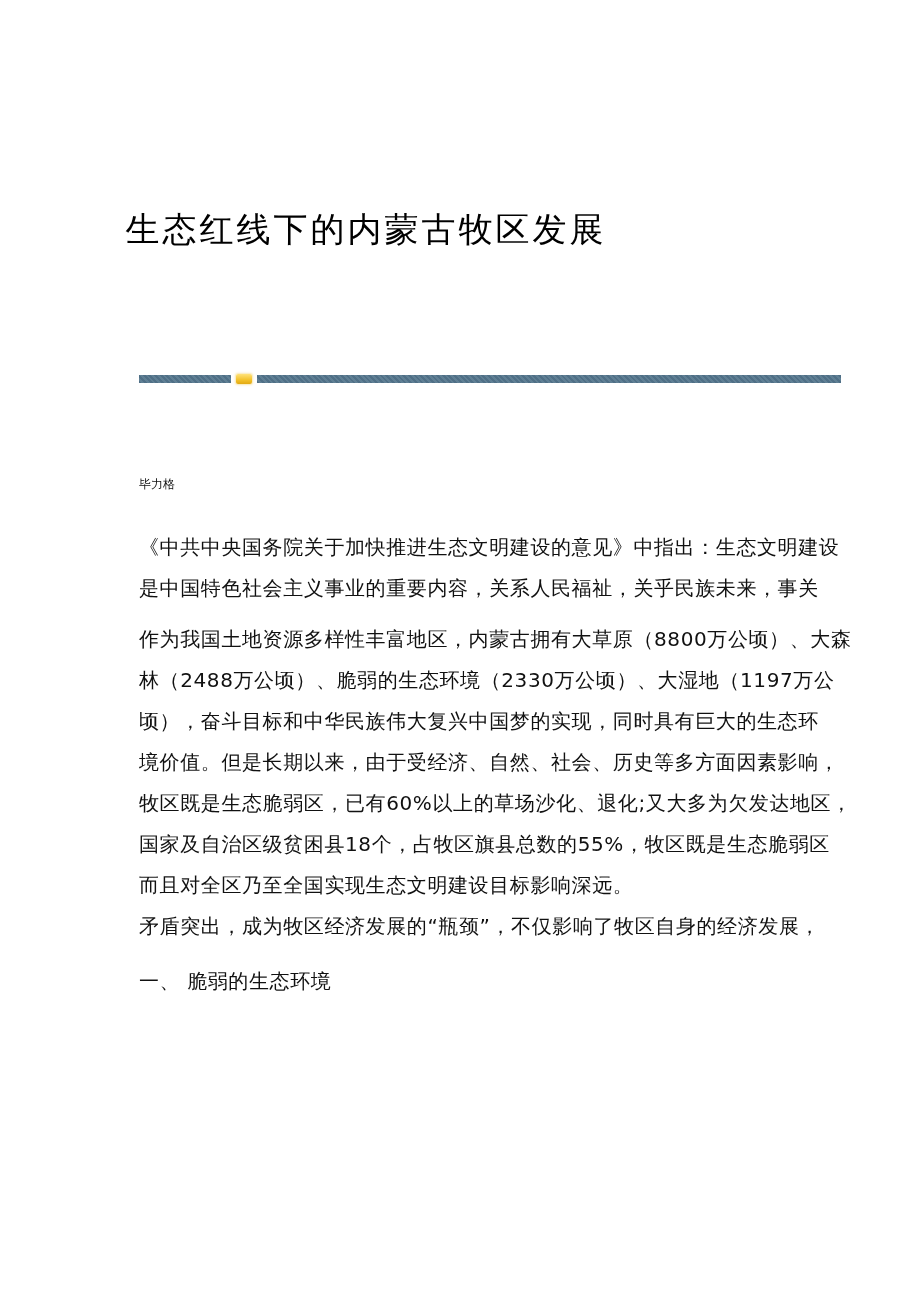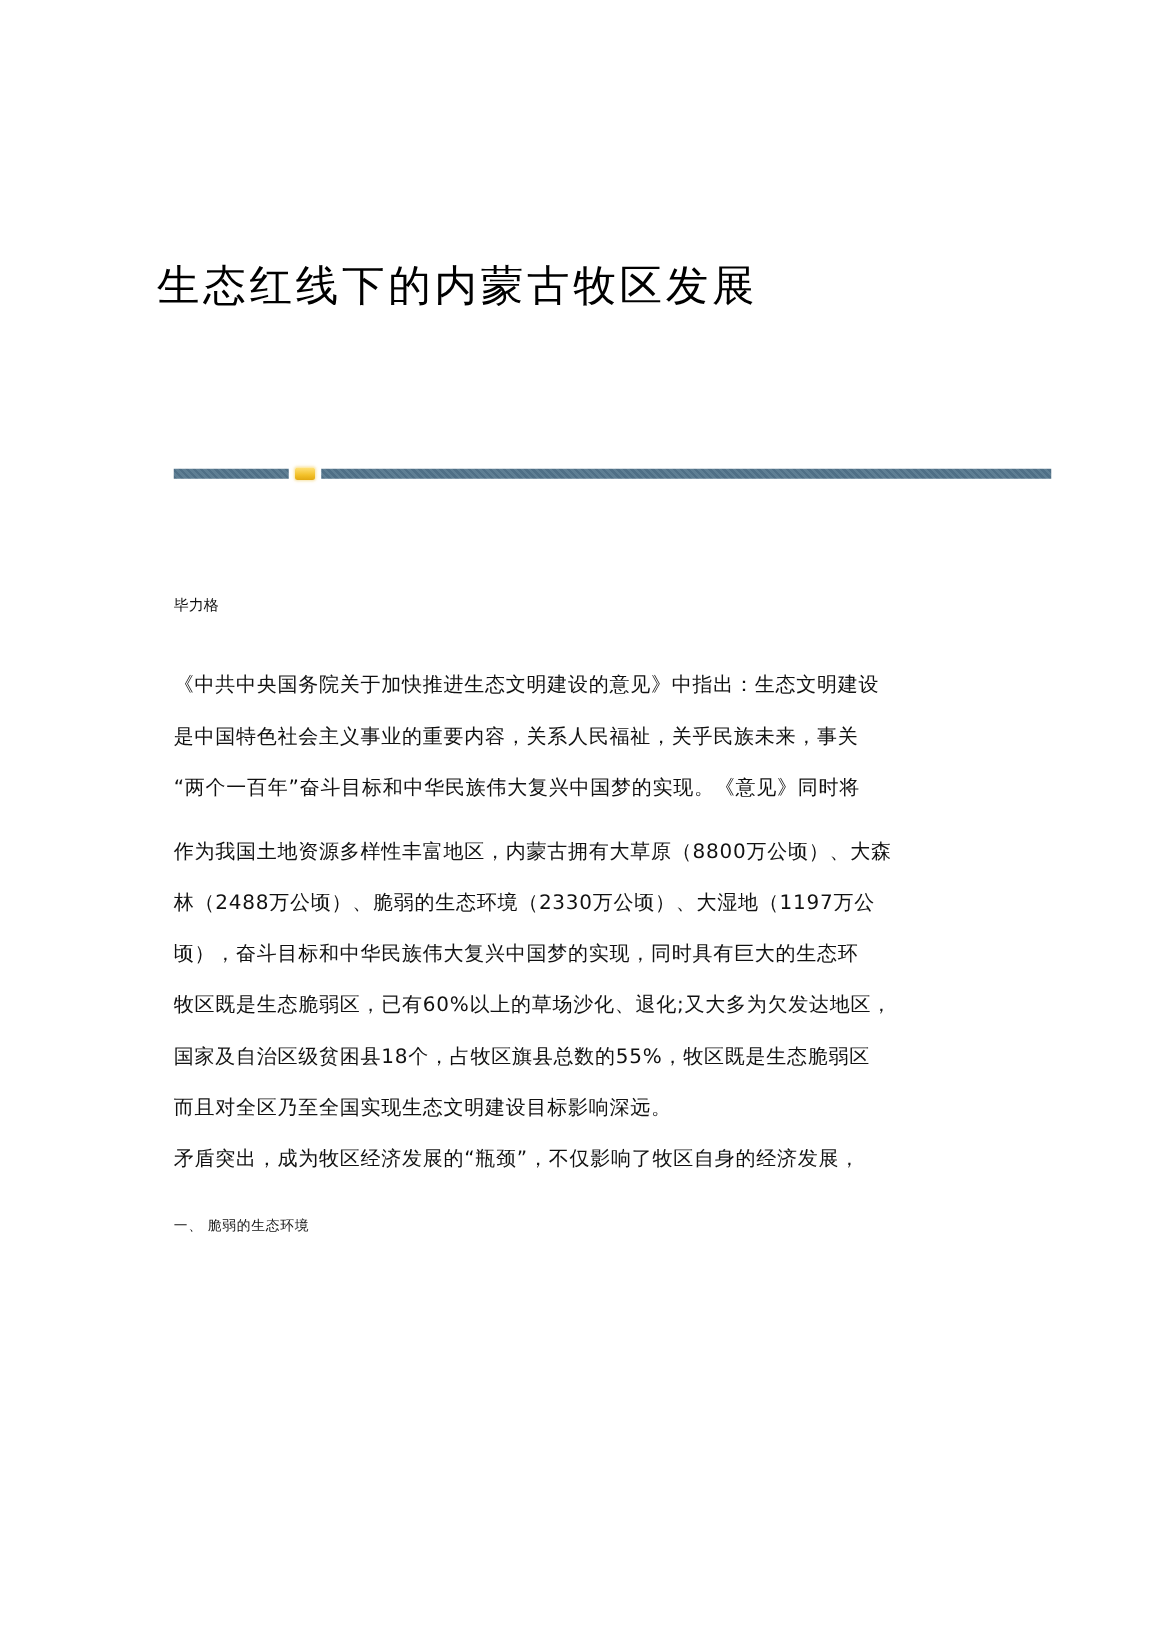--- a/index.html
+++ b/index.html
@@ -58,33 +58,33 @@
       top: 474px;
       width: 640px;
     }
     .author {
       font-size: 12px;
       line-height: 20px;
       margin: 0 0 33px 0;
       font-family: "DejaVu Sans", "Liberation Sans", sans-serif;
     }
     .para {
-      font-size: 16px;
+      font-size: 20px;
       line-height: 41px;
       margin: 0 0 10px 0;
       text-align: justify;
       font-family: "DejaVu Sans", "Liberation Sans", sans-serif;
       letter-spacing: 0.6px;
     }
     .para .line {
       display: block;
       white-space: nowrap;
     }
     .heading {
-      font-size: 11px;
+      font-size: 20px;
       line-height: 20px;
       margin-top: 24px;
       font-family: "DejaVu Sans", "Liberation Sans", sans-serif;
       letter-spacing: 0.6px;
     }
   </style>
 </head>
 <body>
 
 <div class="title">生态红线下的内蒙古牧区发展</div>
@@ -94,27 +94,27 @@
   <div class="emblem"></div>
   <div class="seg seg-right"></div>
 </div>
 
 <div class="content">
   <div class="author">毕力格</div>
 
   <div class="para">
     <span class="line">《中共中央国务院关于加快推进生态文明建设的意见》中指出：生态文明建设</span>
     <span class="line">是中国特色社会主义事业的重要内容，关系人民福祉，关乎民族未来，事关</span>
-    <span class="line">“两个一百年”奋斗目标和中华民族伟大复兴中国梦的实现。《意见》同时将</span>
   </div>
 
   <div class="para">
     <span class="line">作为我国土地资源多样性丰富地区，内蒙古拥有大草原（8800万公顷）、大森</span>
     <span class="line">林（2488万公顷）、脆弱的生态环境（2330万公顷）、大湿地（1197万公</span>
     <span class="line">顷），奋斗目标和中华民族伟大复兴中国梦的实现，同时具有巨大的生态环</span>
+    <span class="line">境价值。但是长期以来，由于受经济、自然、社会、历史等多方面因素影响，</span>
     <span class="line">牧区既是生态脆弱区，已有60%以上的草场沙化、退化;又大多为欠发达地区，</span>
     <span class="line">国家及自治区级贫困县18个，占牧区旗县总数的55%，牧区既是生态脆弱区</span>
     <span class="line">而且对全区乃至全国实现生态文明建设目标影响深远。</span>
     <span class="line">矛盾突出，成为牧区经济发展的“瓶颈”，不仅影响了牧区自身的经济发展，</span>
   </div>
 
   <div class="heading">一、 脆弱的生态环境</div>
 </div>
 
 </body></html>

